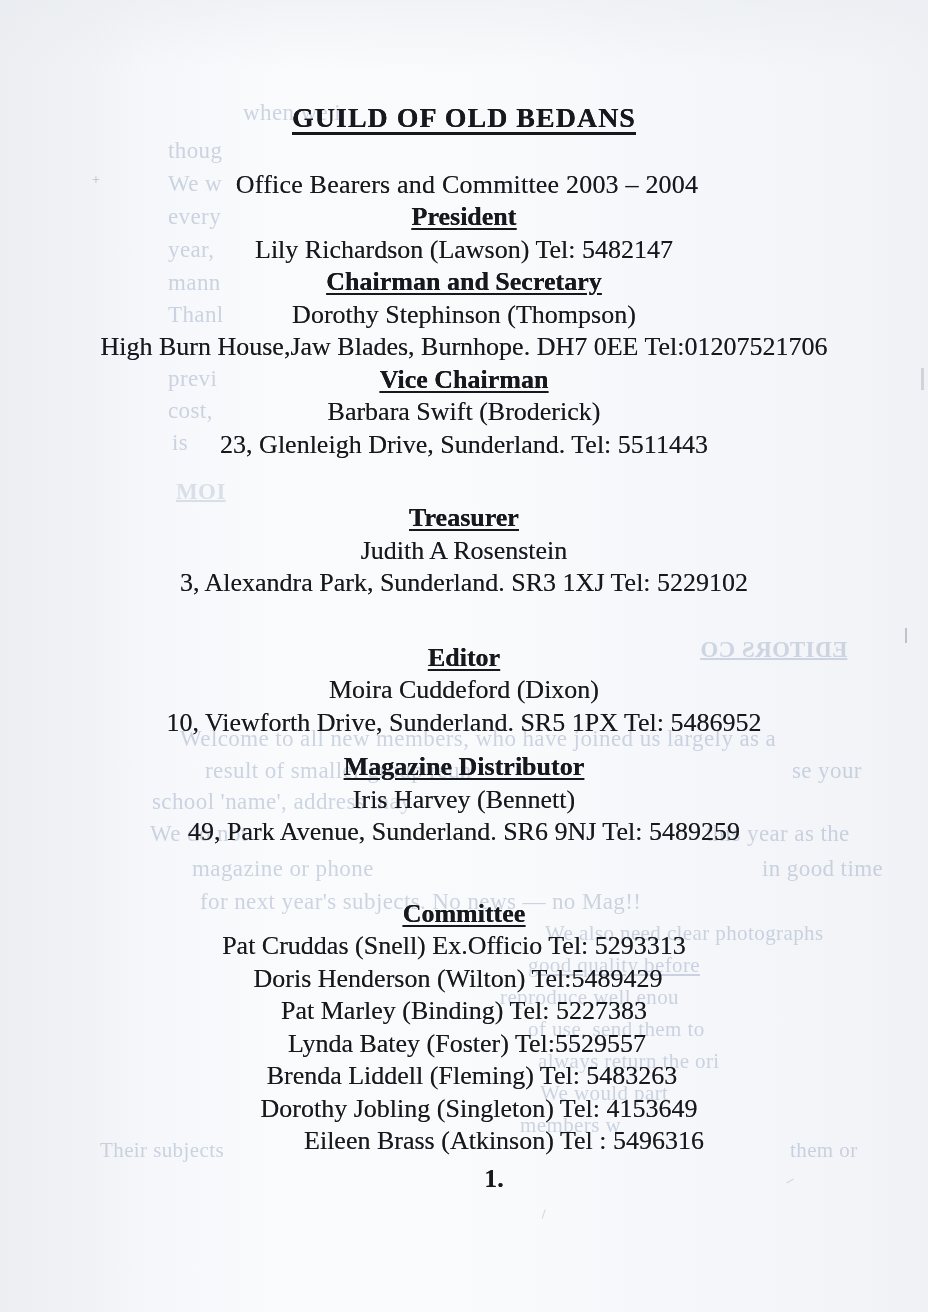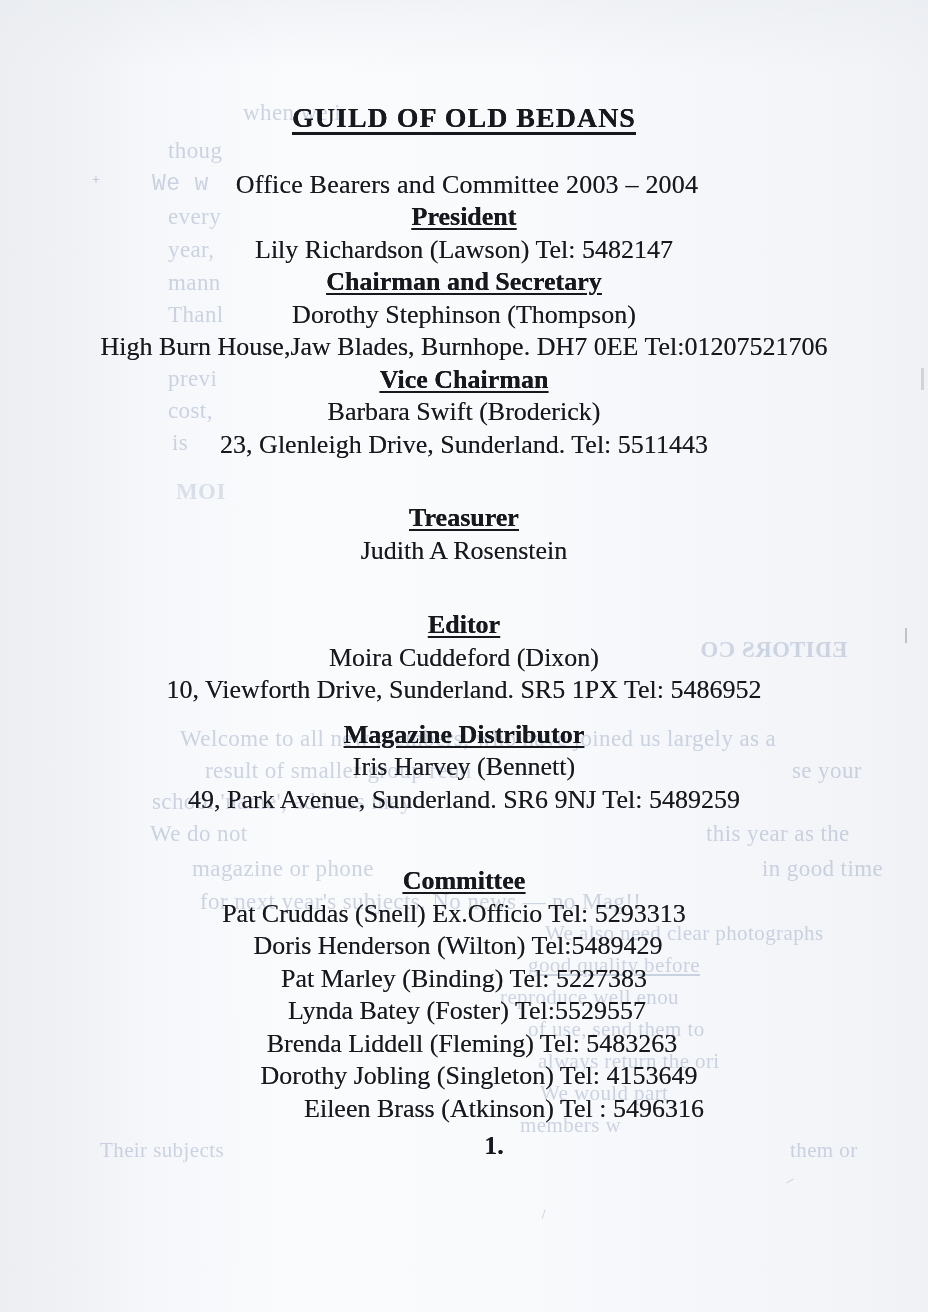--- a/index.html
+++ b/index.html
@@ -26,20 +26,21 @@
     letter-spacing: 0.4px;
     color: #8fa0be;
     opacity: 0.42;
     filter: blur(0.6px);
     white-space: nowrap;
   }
   .ghost.small { font-size: 21px; }
   .ghost.mirror { transform: scaleX(-1); }
   .ghost.bold-ul {
     font-weight: bold;
+    text-decoration: underline;
     text-decoration-thickness: 2px;
   }
   .ghost.ul { text-decoration: underline; }
   .artifact { position: absolute; z-index: 0; }
   
   .content {
     position: relative;
     z-index: 1;
     padding-top: 102px;
     text-align: center;
@@ -78,21 +79,21 @@
   }
 </style>
 </head>
 <body>
 
 <div class="page">
 
   <div class="ghost-layer">
     <span class="ghost" style="left:243px; top:100px;">when we i</span>
     <span class="ghost" style="left:168px; top:138px;">thoug</span>
-    <span class="ghost" style="left:152px; top:171px;font-family:Liberation Mono, monospace;">We w</span>
+    <span class="ghost" style="left:168px; top:171px;">We w</span>
     <span class="ghost" style="left:168px; top:204px;">every</span>
     <span class="ghost" style="left:168px; top:237px;">year,</span>
     <span class="ghost" style="left:168px; top:270px;">mann</span>
     <span class="ghost" style="left:168px; top:302px;">Thanl</span>
     <span class="ghost" style="left:168px; top:366px;">previ</span>
     <span class="ghost" style="left:168px; top:398px;">cost,</span>
     <span class="ghost" style="left:172px; top:430px;">is</span>
     <span class="ghost bold-ul" style="left:176px; top:479px; opacity:0.28;">MOI</span>
     <span class="ghost bold-ul mirror" style="left:700px; top:637px; opacity:0.38;">EDITORS CO</span>
     <span class="ghost" style="left:180px; top:726px;">Welcome to all new members, who have joined us largely as a</span>
@@ -142,20 +143,21 @@
 
     <div>
       <div class="sec-heading">Vice Chairman</div>
       <div class="line">Barbara Swift (Broderick)</div>
       <div class="line">23, Glenleigh Drive, Sunderland. Tel: 5511443</div>
     </div>
 
     <div class="sec-treasurer">
       <div class="sec-heading">Treasurer</div>
       <div class="line">Judith A Rosenstein</div>
+      <div class="line">3, Alexandra Park, Sunderland. SR3 1XJ Tel: 5229102</div>
     </div>
 
     <div class="sec-editor">
       <div class="sec-heading">Editor</div>
       <div class="line">Moira Cuddeford (Dixon)</div>
       <div class="line">10, Viewforth Drive, Sunderland. SR5 1PX Tel: 5486952</div>
     </div>
 
     <div class="sec-magazine">
       <div class="sec-heading">Magazine Distributor</div>

